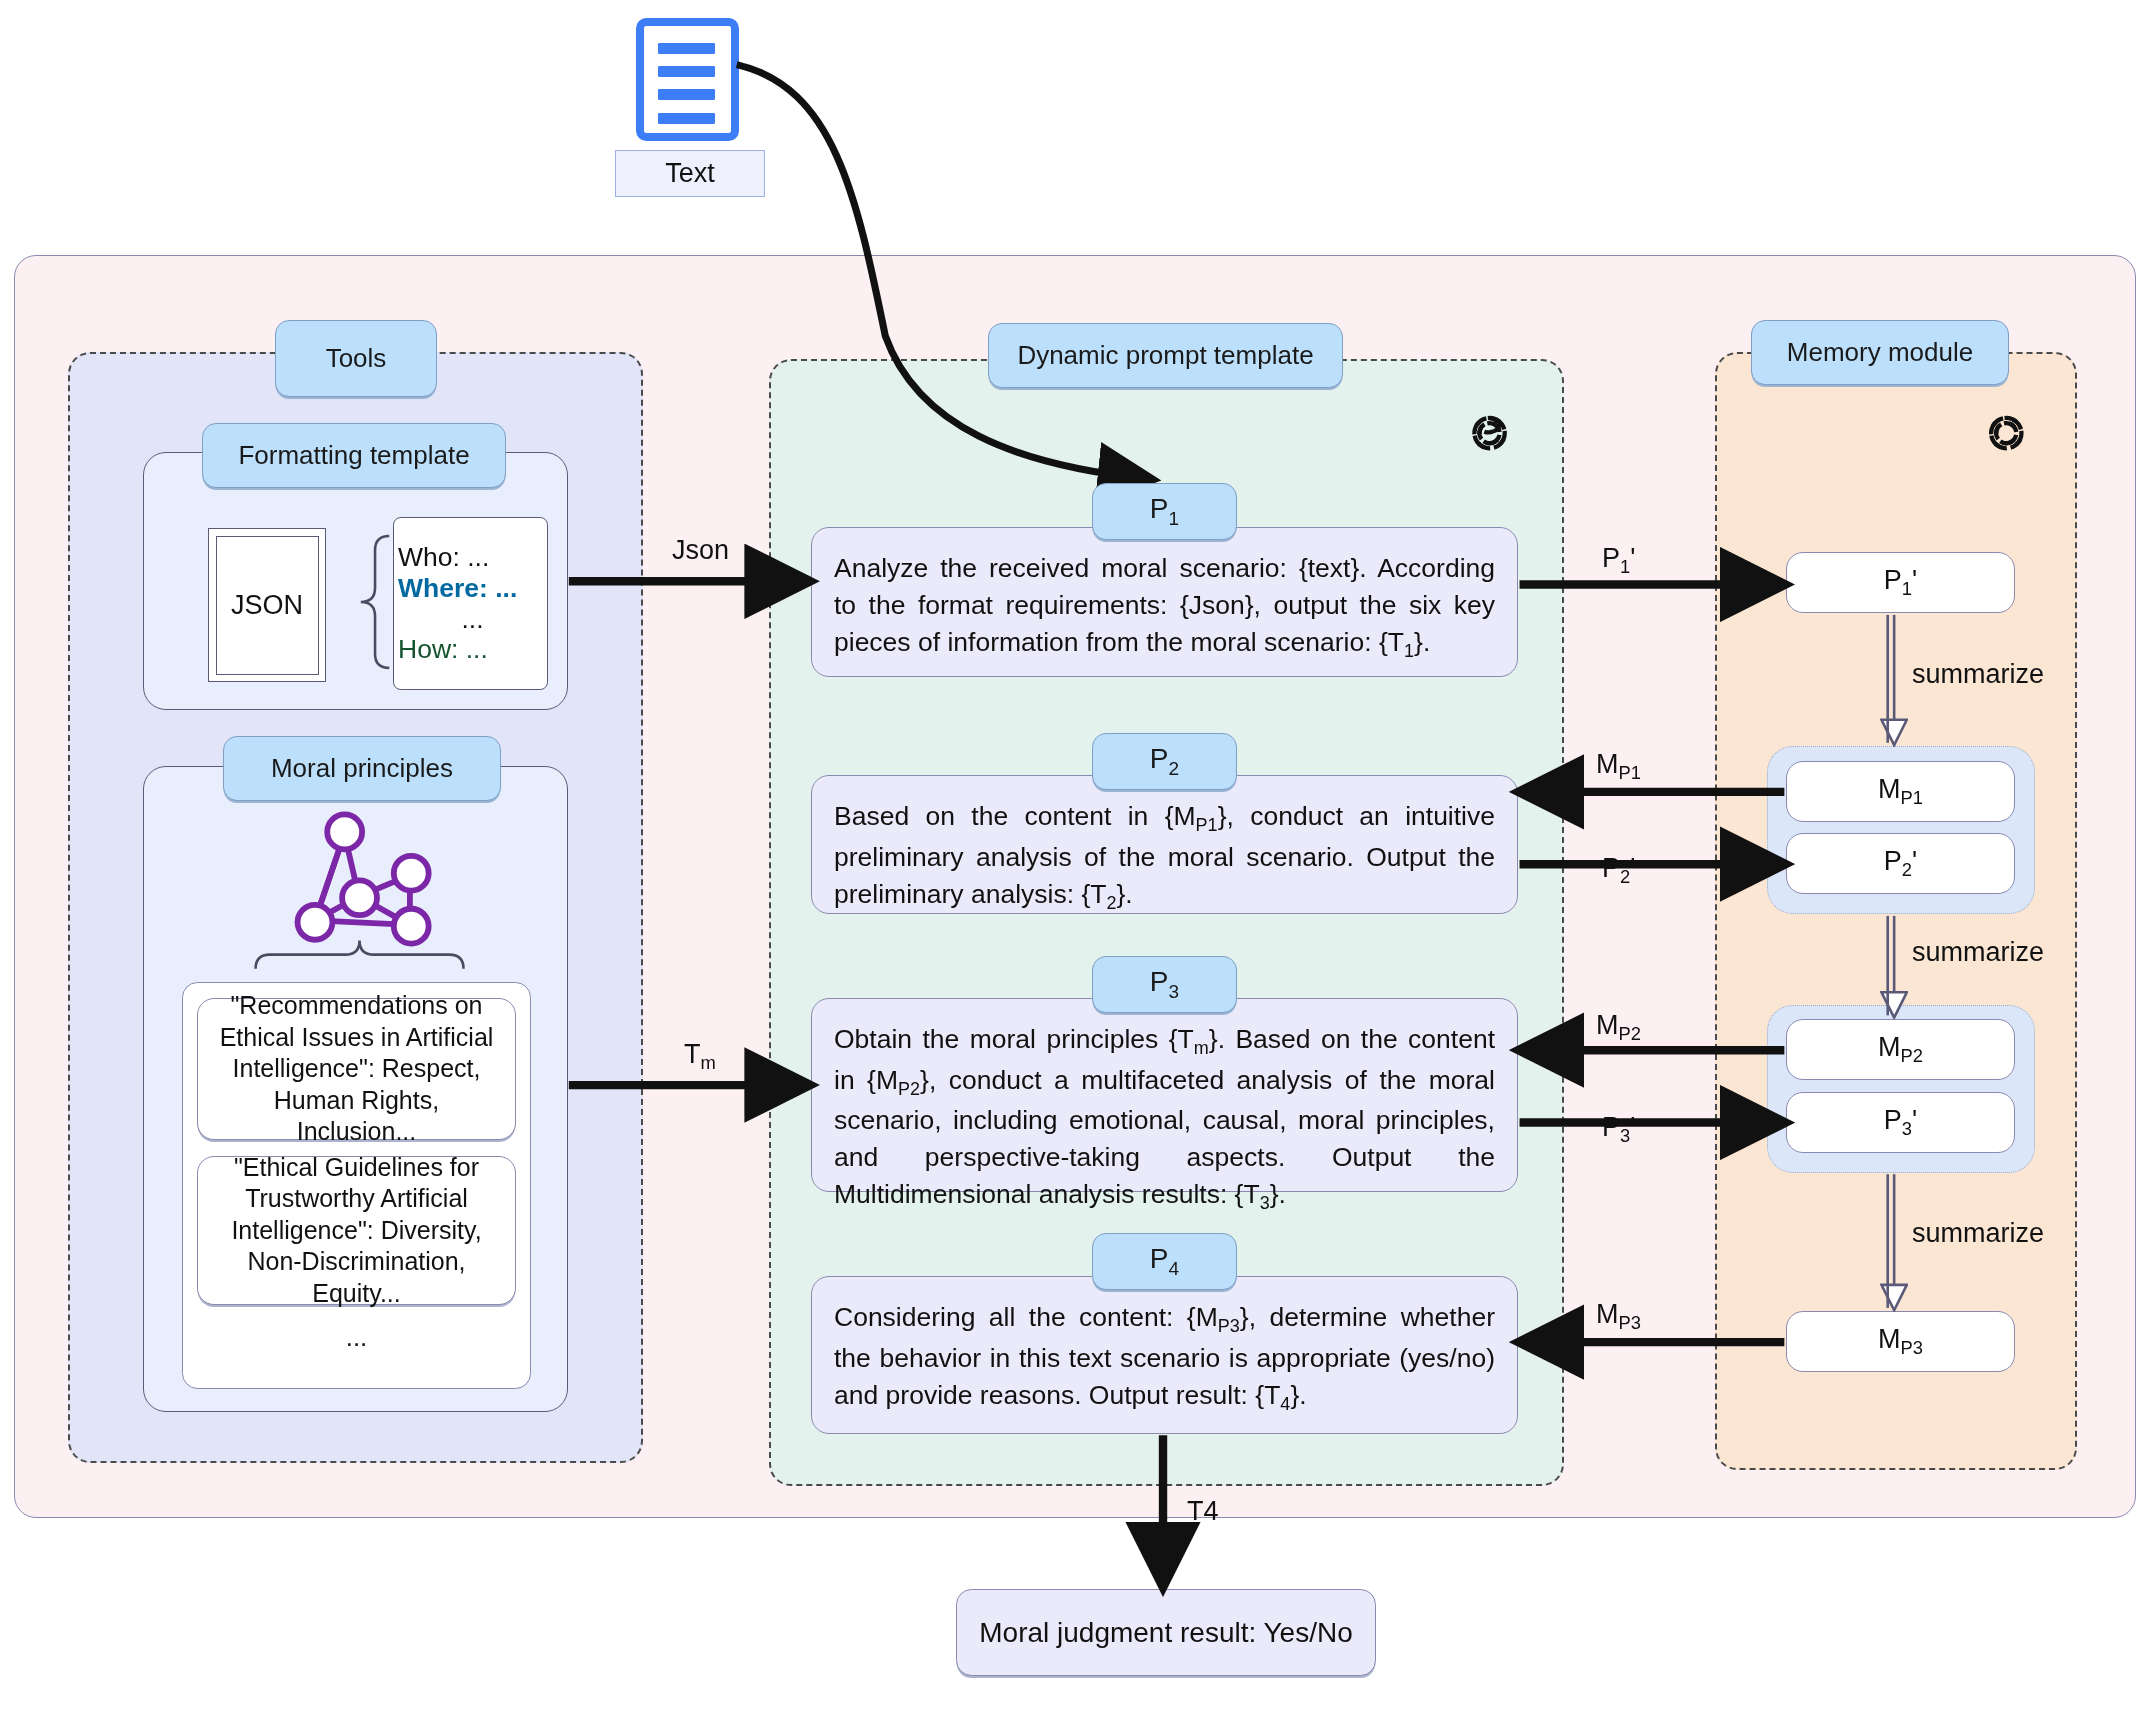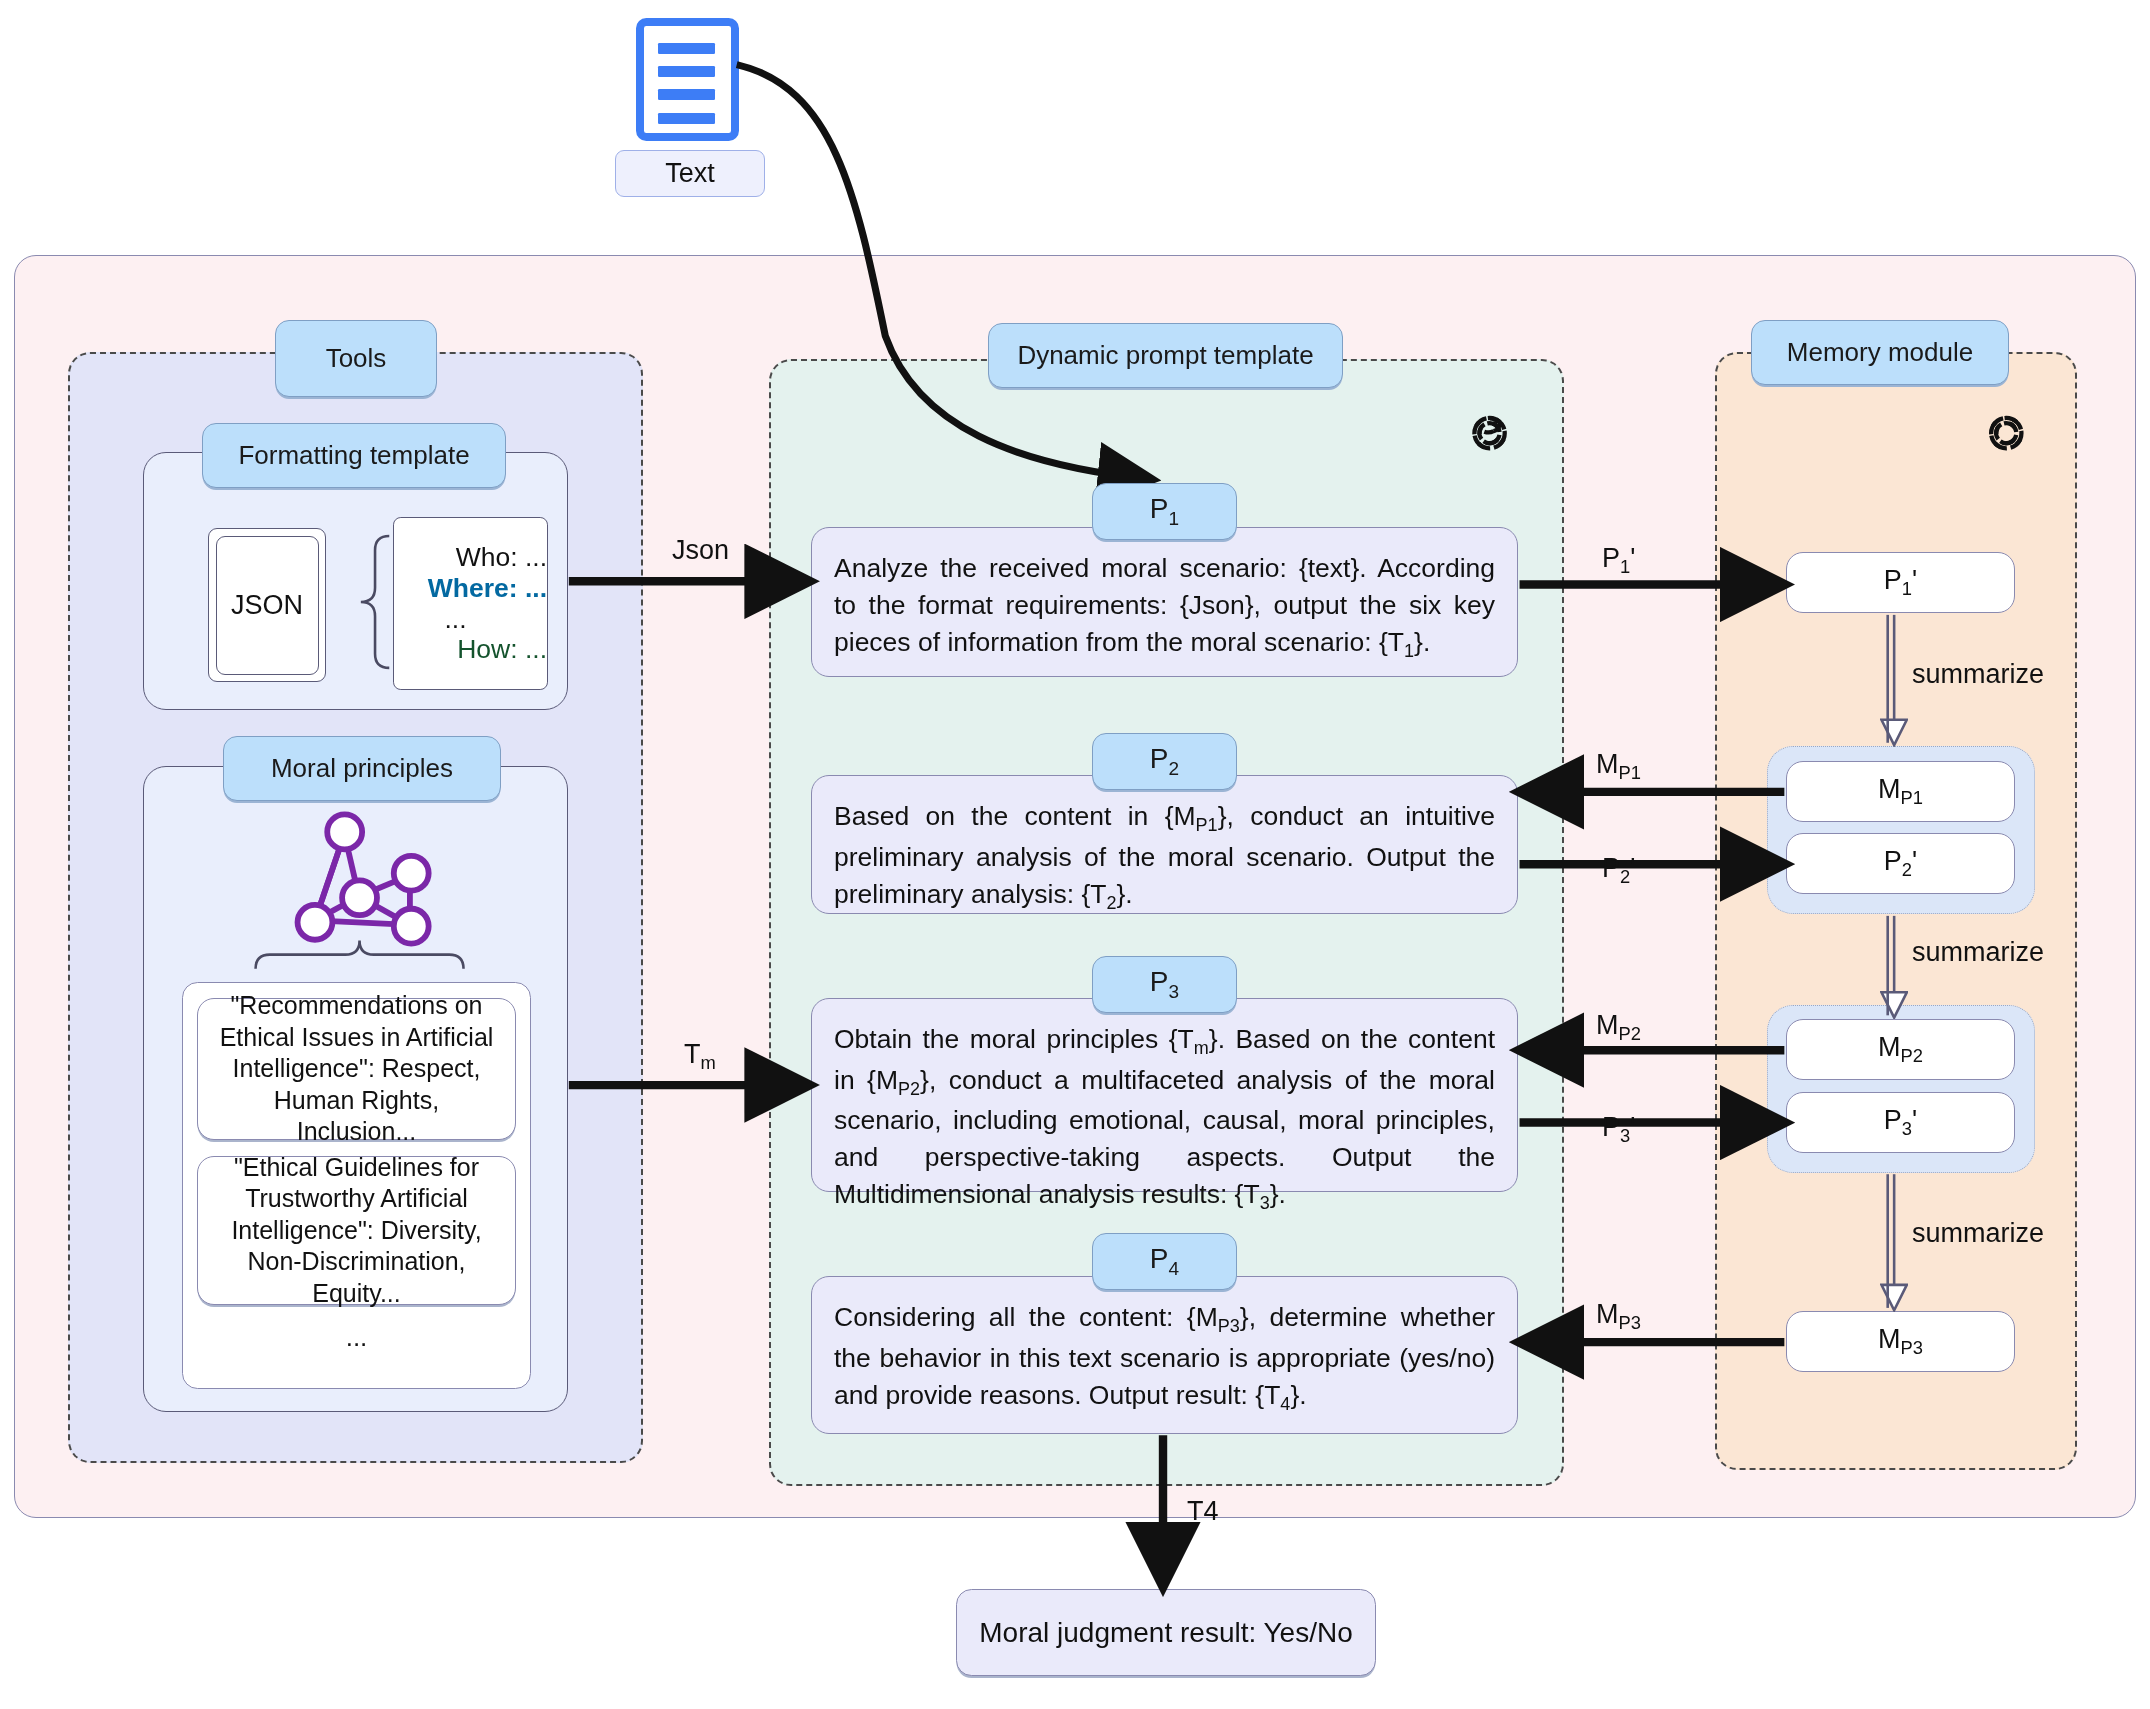--- a/index.html
+++ b/index.html
@@ -1,20 +1,20 @@
 <!DOCTYPE html>
 <html style="font-size:10.3px"><head>
 <meta charset="utf-8">
 <style>
   html,body{margin:0;padding:0;background:#ffffff;}
   body{font-family:"Liberation Sans",sans-serif;}
   #stage{position:relative;width:2151px;height:1709px;background:#ffffff;overflow:hidden;}
 
   
-  .abs{position:absolute;box-sizing:border-box;border-radius:9px;}
+  .abs{position:absolute;box-sizing:border-box;}
   .tag{
     background:#bcdffb;border:1.3px solid #7f9fc4;border-radius:14px;
     display:flex;align-items:center;justify-content:center;
     color:#1a1a1a;font-size:26px;box-shadow:0 2.6px 0 -0.6px #9bb4d4;
     z-index:40;text-align:center;
   }
   .panel-dashed{border:2.6px dashed #4a4a4a;border-radius:22px;z-index:5;}
   .prompt-box{
     background:#eaeafa;border:1.3px solid #8a8ab0;border-radius:18px;
     z-index:20;padding:22px 22px 13px 22px;
@@ -73,21 +73,21 @@
                 display:flex;align-items:center;justify-content:center;font-size:27px;color:#111;">
       <span>JSON</span>
     </div>
   </div>
 
   <svg class="ov" style="z-index:27;" viewBox="0 0 3329 2646" width="2151" height="1709">
     <path d="M 602 830 q -22 0 -22 22 l 0 58 q 0 22 -22 22 q 22 0 22 22 l 0 58 q 0 22 22 22" fill="none" stroke="#4a4a62" stroke-width="4"></path>
   </svg>
 
   <div class="abs" style="left:393px;top:517px;width:155px;height:173px;background:#fff;border:1.9px solid #5a5a78;border-radius:7.8px;z-index:26;
-              display:flex;flex-direction:column;align-items:flex-end;justify-content:center;padding-left:4px;">
+              display:flex;flex-direction:column;align-items:flex-start;justify-content:center;padding-left:4px;">
     <div style="font-size:26.5px;color:#111;line-height:1.16;">Who: ...</div>
     <div style="font-size:26.5px;color:#0369a1;line-height:1.16;font-weight:bold;">Where: ...</div>
     <div style="font-size:26.5px;color:#111;line-height:1.16;width:100%;text-align:center;padding-right:17px;">...</div>
     <div style="font-size:26.5px;color:#14532d;line-height:1.16;">How: ...</div>
   </div>
 
   <div class="abs" style="left:143px;top:766px;width:425px;height:646px;background:#e9eefc;border:1.9px solid #5a5a78;border-radius:23px;z-index:10;"></div>
   <div class="tag abs" style="left:223px;top:736px;width:278px;height:65px;">
     <span>Moral principles</span>
   </div>

